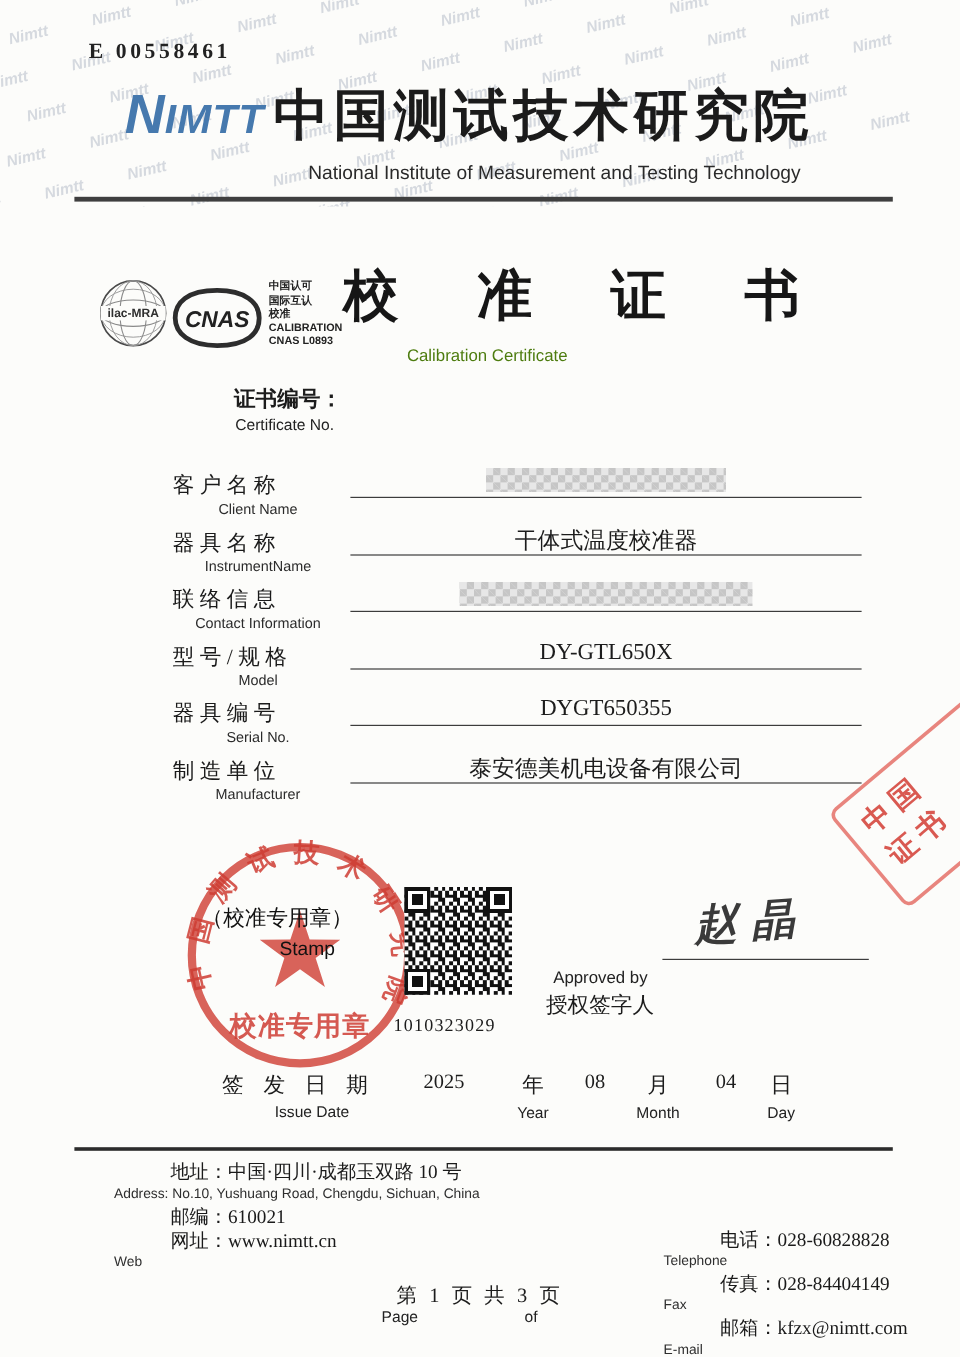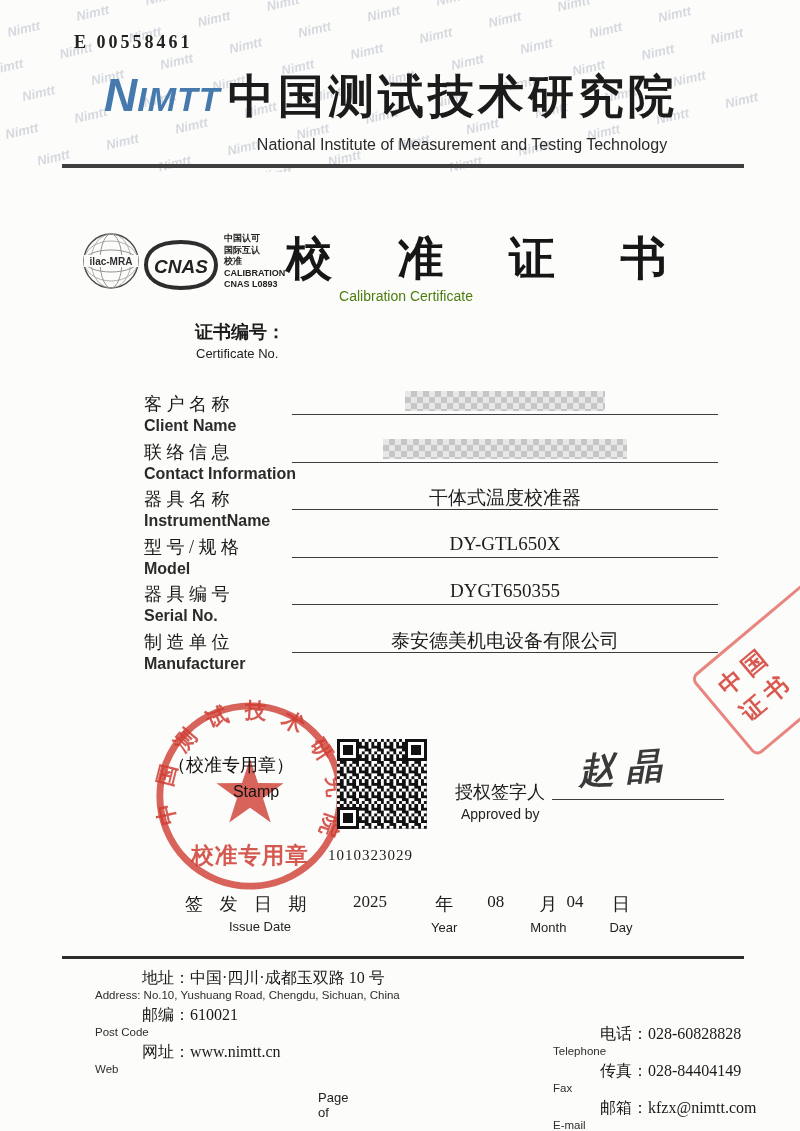--- a/index.html
+++ b/index.html
@@ -29,63 +29,63 @@
              letter-spacing:4px; color:#1b1b1b; white-space:nowrap; }
   .inst-en { position:absolute; left:222px; top:136px; width:480px; text-align:center;
              font-family:"Liberation Sans", sans-serif; font-size:16px; color:#2a2a2a; }
   .top-rule { position:absolute; left:62px; top:164px; width:682px; height:4px; background:#3f3f3f; }
 
   
   .ilac { position:absolute; left:82px; top:232px; }
   .cnas { position:absolute; left:142px; top:238px; }
   .cnas-lines { position:absolute; left:224px; top:233px; font-family:"Liberation Sans", sans-serif;
                 font-size:9px; font-weight:700; line-height:11.5px; color:#222; }
-  .doc-title-cn { position:absolute; left:286px; top:228px; font-size:46px; font-weight:700;
+  .doc-title-cn { position:absolute; left:286px; top:216px; font-size:46px; font-weight:700;
                   letter-spacing:27px; color:#161616; white-space:nowrap; }
   .doc-title-en { position:absolute; left:286px; top:288px; width:240px; text-align:center;
                   font-family:"Liberation Sans", sans-serif; font-size:14px; color:#4d7c0f; }
 
   
   .certno-label { position:absolute; left:195px; top:320px; font-size:18px; font-weight:600; }
   .certno-en { position:absolute; left:196px; top:346px; font-family:"Liberation Sans", sans-serif;
                font-size:13px; color:#222; }
   .certno-value { position:absolute; left:296px; top:314px; width:226px; height:28px;
                   border-bottom:1.6px solid #333; text-align:center; font-size:19px; }
   .anti { position:absolute; left:552px; top:310px; width:170px; font-size:13.5px;
           line-height:16px; color:#222; }
   .anti .lbl { text-align:center; font-size:14px; margin-bottom:1px; }
 
   
   .fields { position:absolute; left:140px; top:388px; width:578px; }
   .frow { position:relative; height:47.5px; }
   .flabel { position:absolute; left:4px; top:4px; width:142px; }
   .flabel .cn { font-size:18px; color:#1a1a1a; white-space:nowrap; }
-  .flabel .en { font-family:"Liberation Sans", sans-serif; font-size:16px; color:#2b2b2b;
-                margin-top:1px; white-space:nowrap;font-weight:bold; }
+  .flabel .en { font-family:"Liberation Sans", sans-serif; font-size:12px; color:#2b2b2b;
+                text-align:center; margin-top:1px; white-space:nowrap; }
   .fvalue { position:absolute; left:152px; right:0; top:2px; height:25px;
             border-bottom:1.6px solid #3c3c3c; text-align:center; font-size:19px; }
   .redact { display:inline-block; vertical-align:-4px; height:20px;
             background:#e7e7e7;
             background-image:
               linear-gradient(45deg,#c6c6c6 25%,transparent 25%,transparent 75%,#c6c6c6 75%),
               linear-gradient(45deg,#c6c6c6 25%,transparent 25%,transparent 75%,#c6c6c6 75%);
             background-size:12px 12px; background-position:0 0,6px 6px; }
   .redact.w1 { width:200px; }
   .redact.w2 { width:244px; }
 
   
   .seal { position:absolute; left:152px; top:698px; }
   .seal-overlay-cn { position:absolute; left:168px; top:753px; width:176px; text-align:left;
                      font-size:18px; color:#111; }
   .seal-overlay-en { position:absolute; left:168px; top:783px; width:176px; text-align:center;
                      font-family:"Liberation Sans", sans-serif; font-size:16px; color:#111; }
   .qr { position:absolute; left:337px; top:739px; }
   .qr-num { position:absolute; left:328px; top:847px; width:110px; text-align:left;
             font-size:15px; letter-spacing:1px; }
-  .appr-cn { position:absolute; left:455px; top:780px; font-size:18px; }
+  .appr-cn { position:absolute; left:455px; top:825px; font-size:18px; }
   .appr-en { position:absolute; left:461px; top:806px; font-family:"Liberation Sans", sans-serif;
              font-size:14px; color:#222; }
   .sig-line { position:absolute; left:552px; top:772px; width:172px; height:28px;
               border-bottom:1.6px solid #3c3c3c; }
   .signature { position:absolute; left:578px; top:744px; font-size:36px; font-weight:600;
                letter-spacing:12px; color:#3a3a3a; transform:rotate(-4deg);
                font-style:italic; white-space:nowrap; }
 
   
   .side-stamp { position:absolute; left:702px; top:608px; width:180px; height:104px;
@@ -109,21 +109,21 @@
   .foot-rule { position:absolute; left:62px; top:956px; width:682px; height:2.5px; background:#2c2c2c; }
   .foot-left { position:absolute; left:95px; top:968px; width:430px; }
   .foot-right { position:absolute; left:553px; top:1024px; width:220px; }
   .f-cn { font-size:16px; color:#1a1a1a; line-height:20px;margin-left:47px; }
   .f-en { font-family:"Liberation Sans", sans-serif; font-size:11.5px; color:#2e2e2e;
           line-height:14px; margin-bottom:3px; }
   .pageline-cn { position:absolute; left:300px; top:1068px; width:200px; text-align:center;
                  font-size:17px; letter-spacing:3px; }
   .pageline-en { position:absolute; left:318px; top:1090px; width:130px; display:flex;
                  justify-content:space-between; font-family:"Liberation Sans", sans-serif;
-                 font-size:13px; color:#222;flex-direction:column; }
+                 font-size:13px; color:#222; }
 </style>
 </head>
 <body>
 
 <div class="page">
 
   <div class="wm-clip">
     <div class="wm-band">
       <div class="wm-row">Nimtt    Nimtt    Nimtt    Nimtt    Nimtt    Nimtt    Nimtt    Nimtt    Nimtt    Nimtt    Nimtt    Nimtt</div>
       <div class="wm-row">Nimtt    Nimtt    Nimtt    Nimtt    Nimtt    Nimtt    Nimtt    Nimtt    Nimtt    Nimtt    Nimtt    Nimtt</div>
@@ -172,31 +172,31 @@
   <div class="fields">
     <div class="frow">
       <div class="flabel">
         <div class="cn">客  户  名  称</div>
         <div class="en">Client Name</div>
       </div>
       <div class="fvalue"><span class="redact w1"></span></div>
     </div>
     <div class="frow">
       <div class="flabel">
+        <div class="cn">器  具  名  称</div>
+        <div class="en">InstrumentName</div>
+      </div>
+      <div class="fvalue">干体式温度校准器</div>
+    </div>
+    <div class="frow">
+      <div class="flabel">
         <div class="cn">联  络  信  息</div>
         <div class="en">Contact Information</div>
       </div>
       <div class="fvalue"><span class="redact w2"></span></div>
-    </div>
-    <div class="frow">
-      <div class="flabel">
-        <div class="cn">器  具  名  称</div>
-        <div class="en">InstrumentName</div>
-      </div>
-      <div class="fvalue">干体式温度校准器</div>
     </div>
     <div class="frow">
       <div class="flabel">
         <div class="cn">型  号 / 规  格</div>
         <div class="en">Model</div>
       </div>
       <div class="fvalue">DY-GTL650X</div>
     </div>
     <div class="frow">
       <div class="flabel">
@@ -279,44 +279,44 @@
       <div class="cnc">年</div>
       <div class="sub">Year</div>
     </div>
     <div class="d-item" style="margin-left:30px;">
         <div class="v">08</div>
       </div>
     <div class="d-item" style="margin-left:26px;">
       <div class="cnc">月</div>
       <div class="sub">Month</div>
     </div>
-    <div class="d-item" style="">
+    <div class="d-item" style="margin-left:30px;">
         <div class="v">04</div>
       </div>
     <div class="d-item" style="margin-left:26px;">
       <div class="cnc">日</div>
       <div class="sub">Day</div>
     </div>
   </div>
 
   <div class="foot-rule"></div>
   <div class="foot-left">
     <div class="f-cn">地址：中国·四川·成都玉双路 10 号</div>
     <div class="f-en">Address: No.10, Yushuang Road, Chengdu, Sichuan, China</div>
     <div class="f-cn">邮编：610021</div>
-    <div class="f-en">Post Code</div>
     <div class="f-cn">网址：www.nimtt.cn</div>
     <div class="f-en">Web</div>
   </div>
   <div class="foot-right">
     <div class="f-cn">电话：028-60828828</div>
     <div class="f-en">Telephone</div>
     <div class="f-cn">传真：028-84404149</div>
     <div class="f-en">Fax</div>
     <div class="f-cn">邮箱：kfzx@nimtt.com</div>
     <div class="f-en">E-mail</div>
   </div>
+  <div class="pageline-cn">第 1 页 共 3 页</div>
   <div class="pageline-en">
     <span>Page</span>
     <span>of</span>
   </div>
 
 </div>
 
 </body></html>

